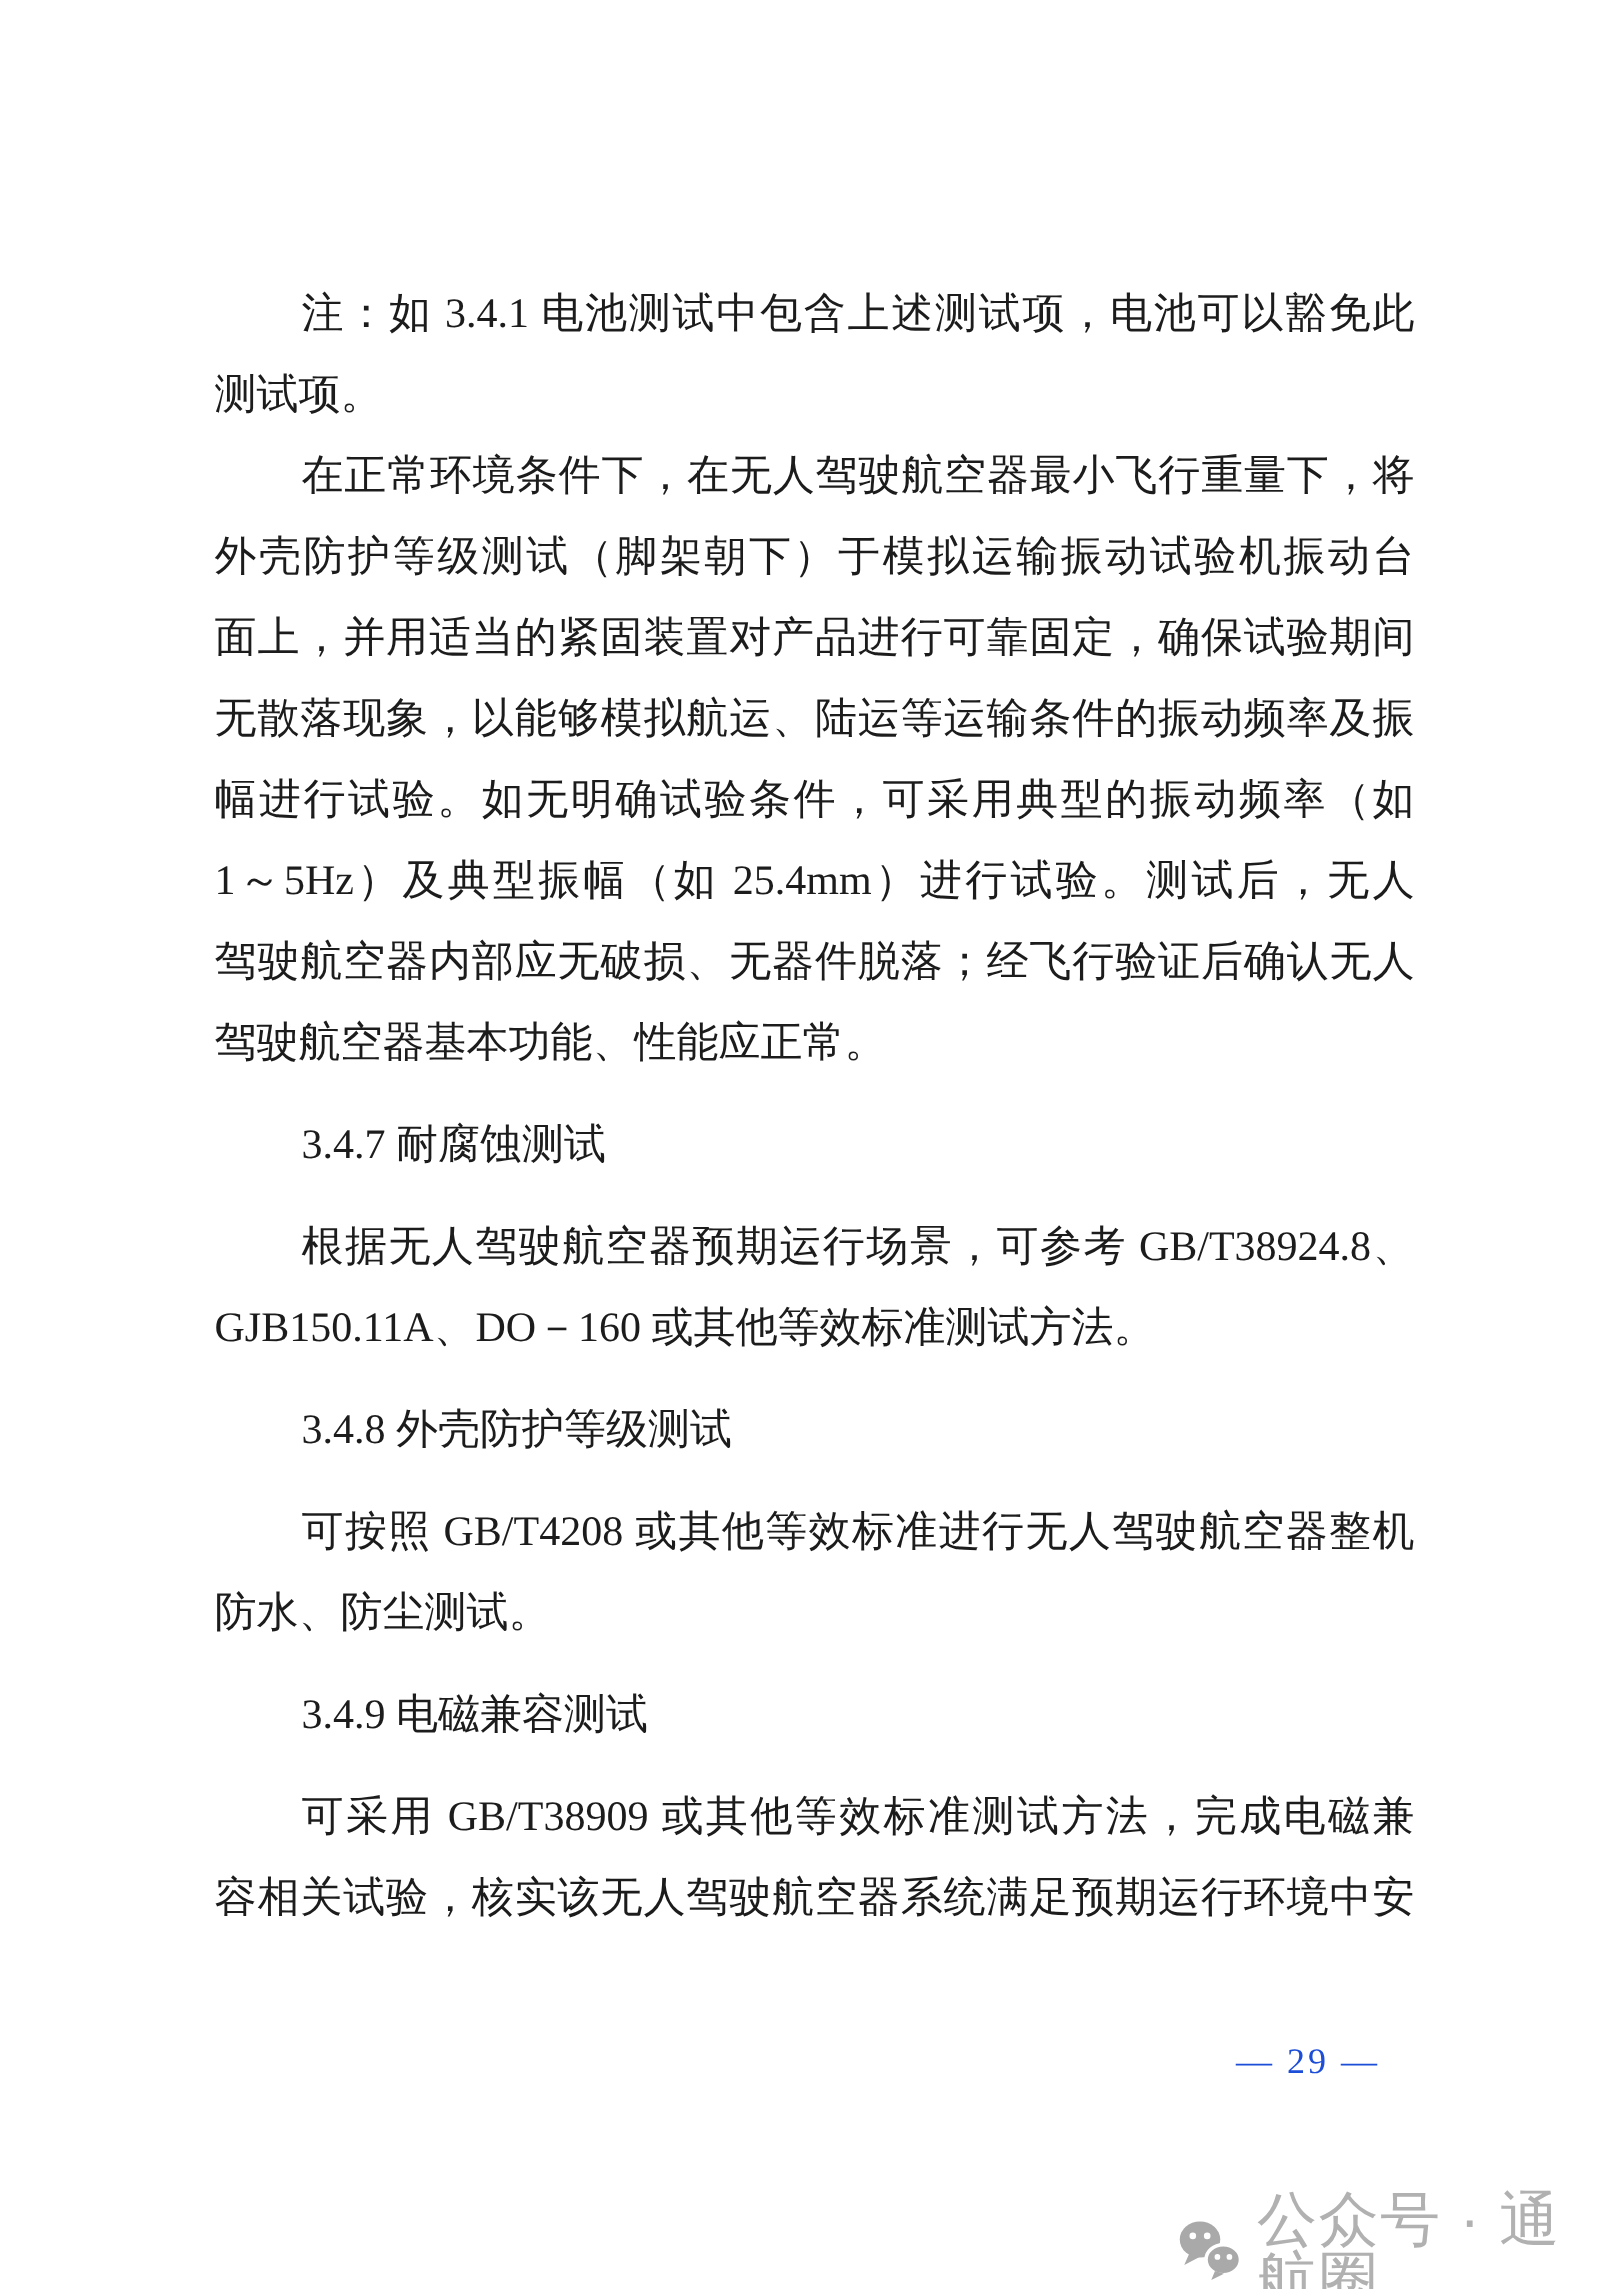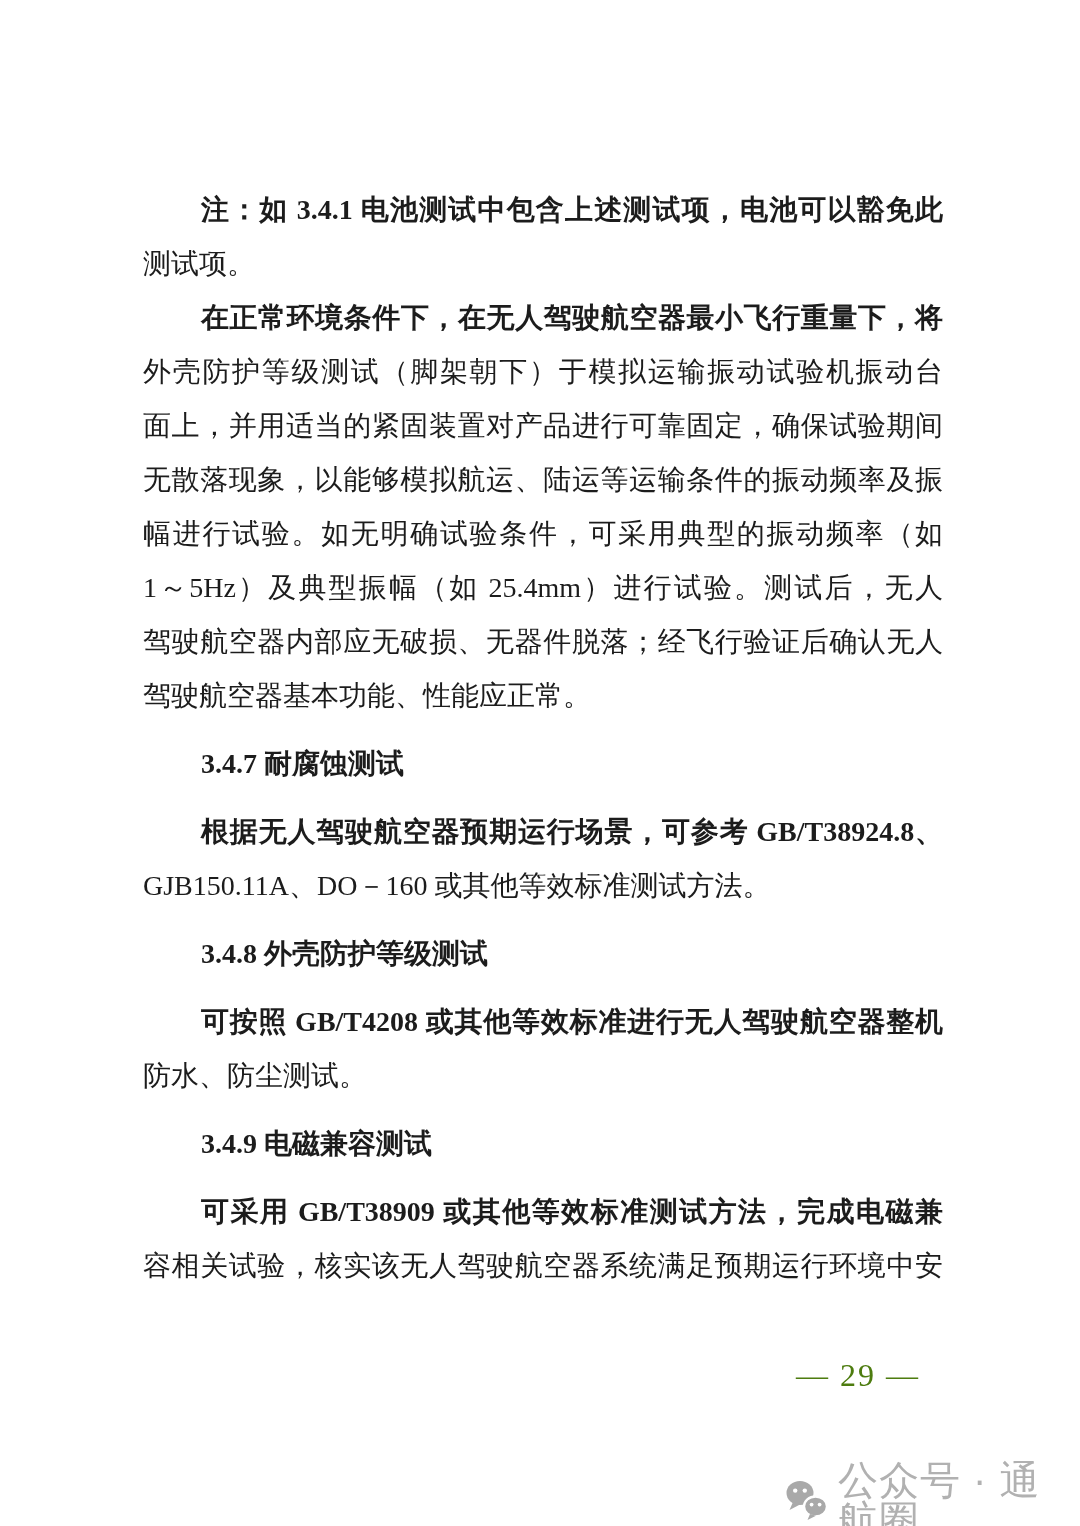--- a/index.html
+++ b/index.html
@@ -29,34 +29,33 @@
     text-align: left;
     white-space: normal;
   }
   .line.justify {
     text-align: justify;
     text-align-last: justify;
     text-justify: inter-character;
   }
   .line.indent {
     text-indent: 58px;
-    font-weight: bold;
   }
   .line.heading {
     margin-top: 14px;
     margin-bottom: 14px;
   }
   .page-number {
     position: absolute;
     top: 1348px;
     right: 160px;
-    font-size: 32px;
+    font-size: 24px;
     line-height: 54px;
     letter-spacing: 2px;
-    color: #4d7c0f;
+    color: #1d4ed8;
   }
   .footer {
     position: absolute;
     left: 786px;
     top: 1460px;
     display: flex;
     align-items: center;
     gap: 10px;
   }
   .wechat-icon {

